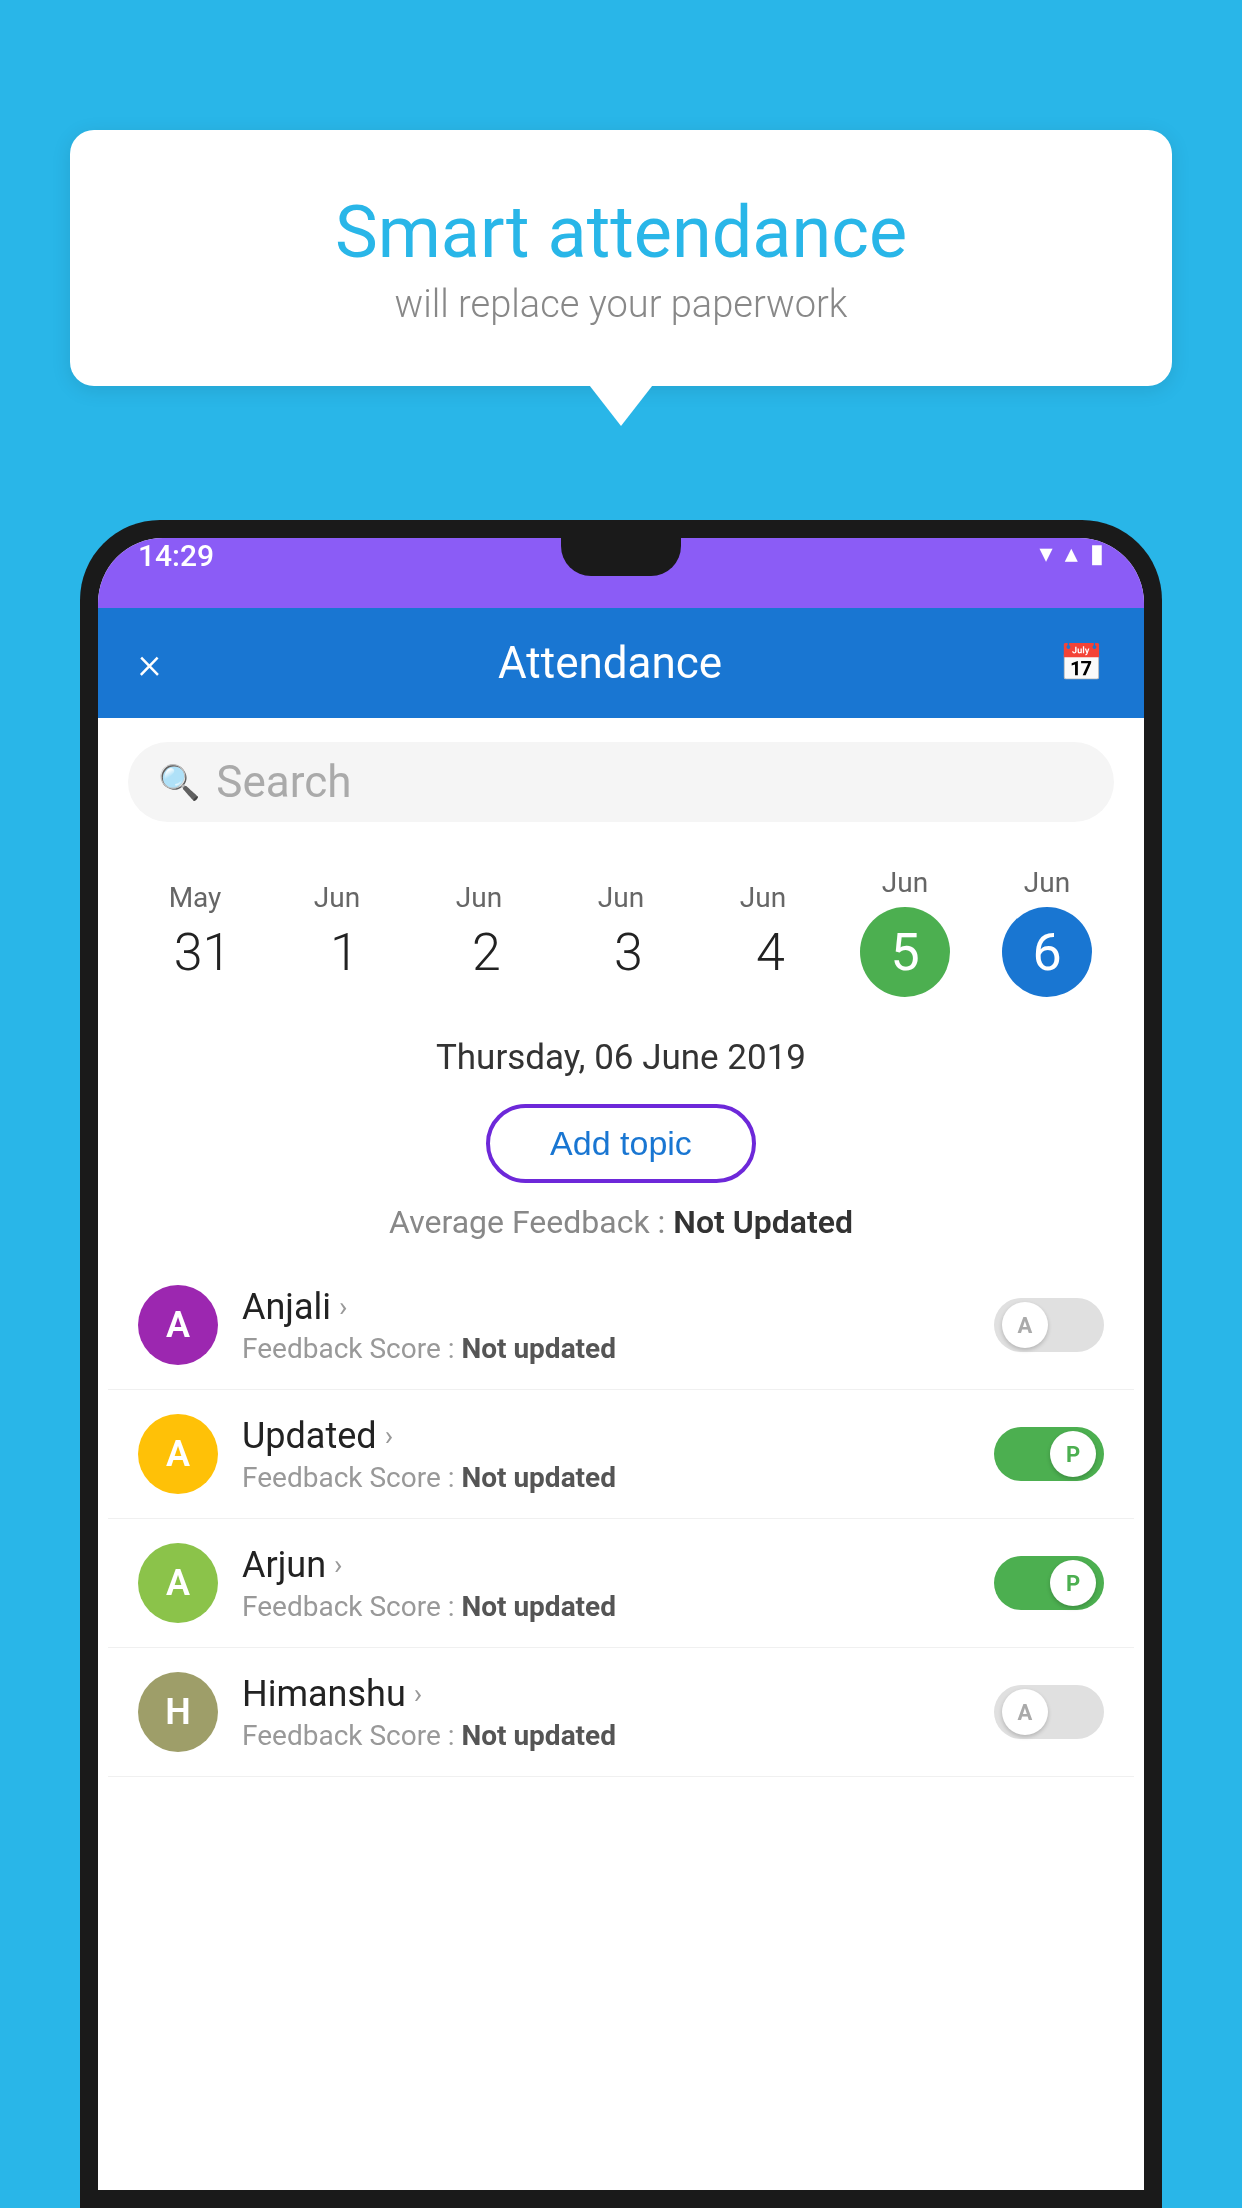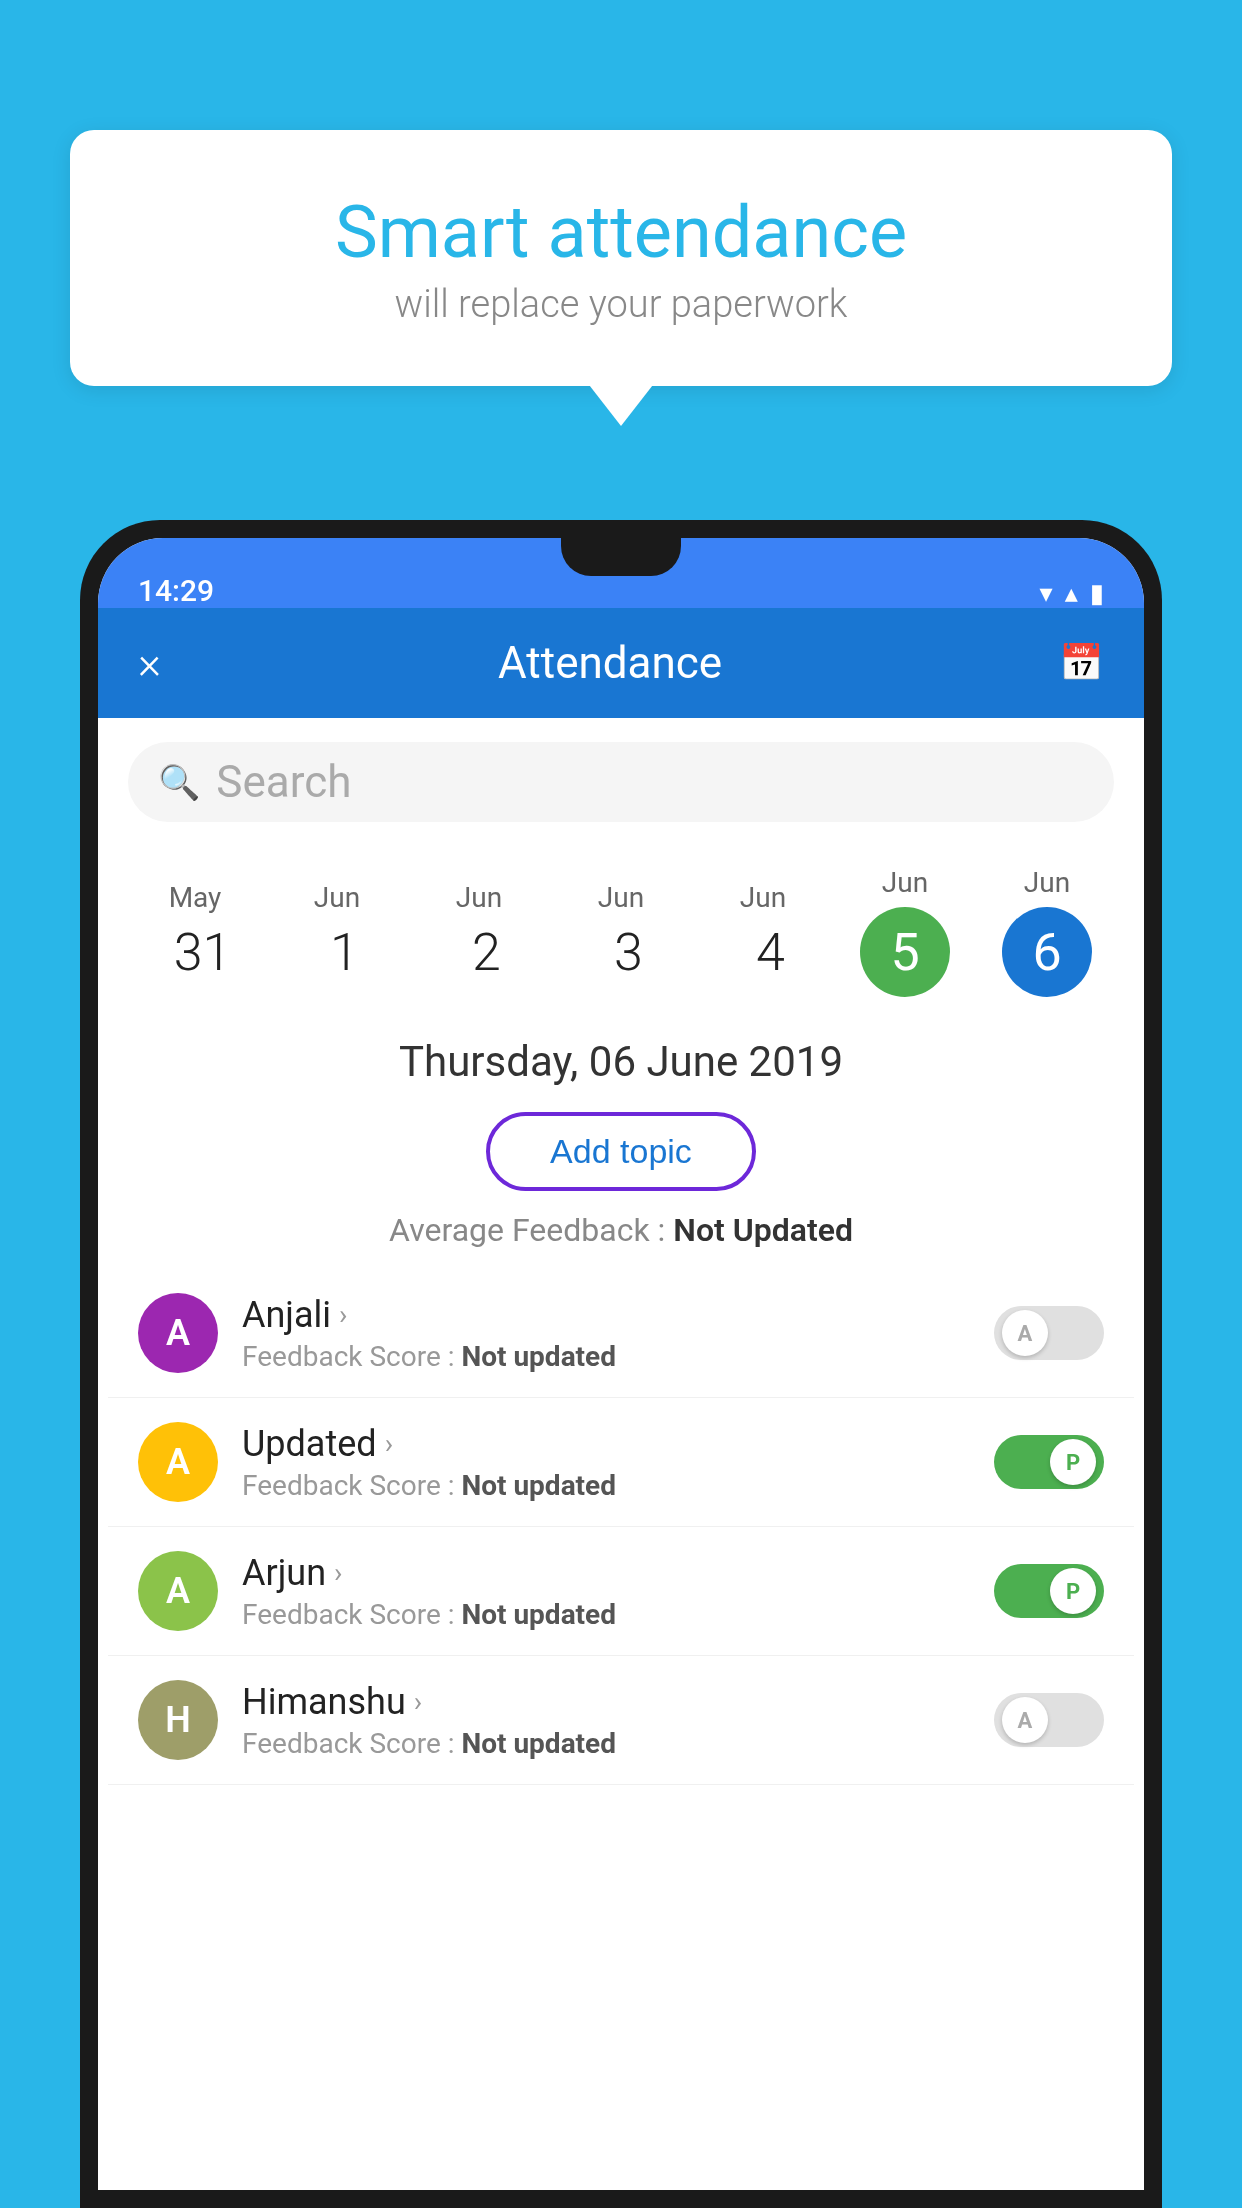--- a/index.html
+++ b/index.html
@@ -71,24 +71,24 @@
     .phone-inner {
       background: white;
       border-radius: 65px 65px 0 0;
       overflow: hidden;
       height: 100%;
       position: relative;
     }
 
     
     .status-bar {
-      background: #3b82f6;
+      background: #8b5cf6;
       height: 70px;
       display: flex;
-      align-items: flex-end;
+      align-items: flex-start;
       justify-content: space-between;
       padding: 0 40px;
       position: relative;
     }
 
     .status-time {
       color: white;
       font-size: 30px;
       font-weight: 500;
     }
@@ -217,21 +217,21 @@
       align-items: center;
       justify-content: center;
       font-size: 52px;
       font-weight: 400;
     }
 
     
     .selected-date {
       text-align: center;
       padding: 20px 0 16px;
-      font-size: 42px;
+      font-size: 35px;
       color: #333;
       font-weight: 400;
     }
 
     
     .add-topic-btn {
       display: block;
       margin: 10px auto 20px;
       border: 4px solid #6d28d9;
       border-radius: 50px;

